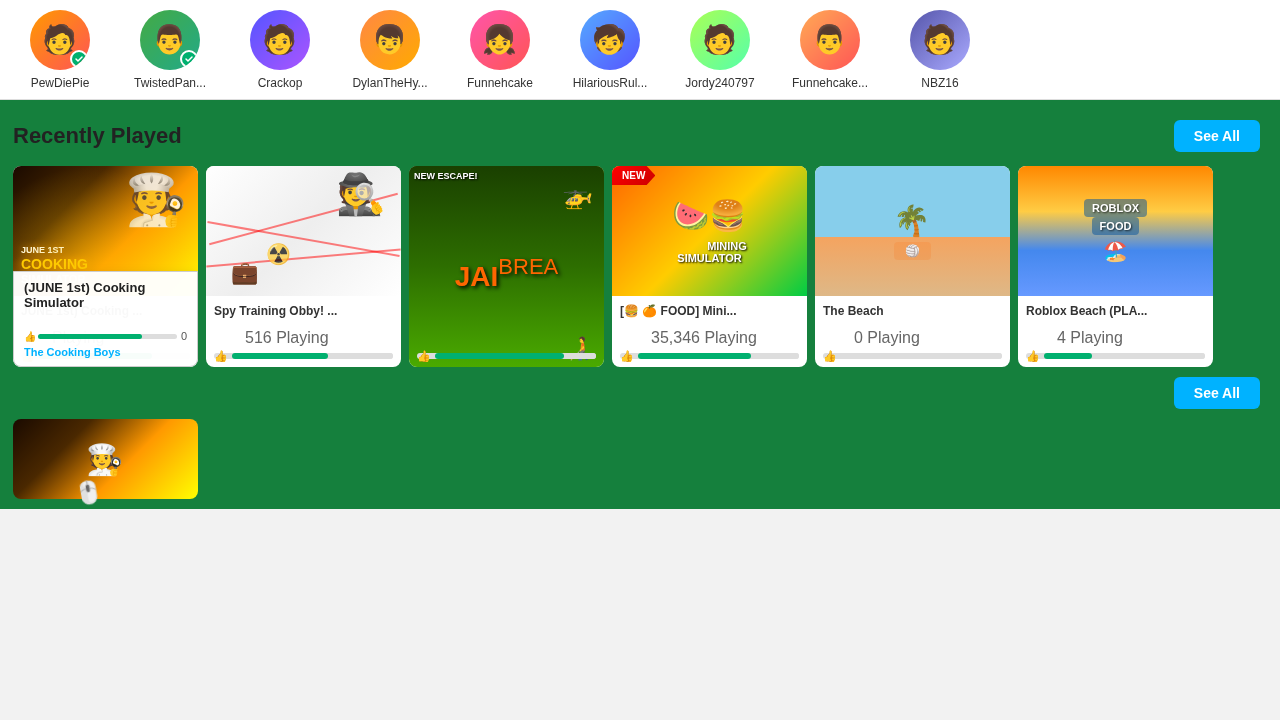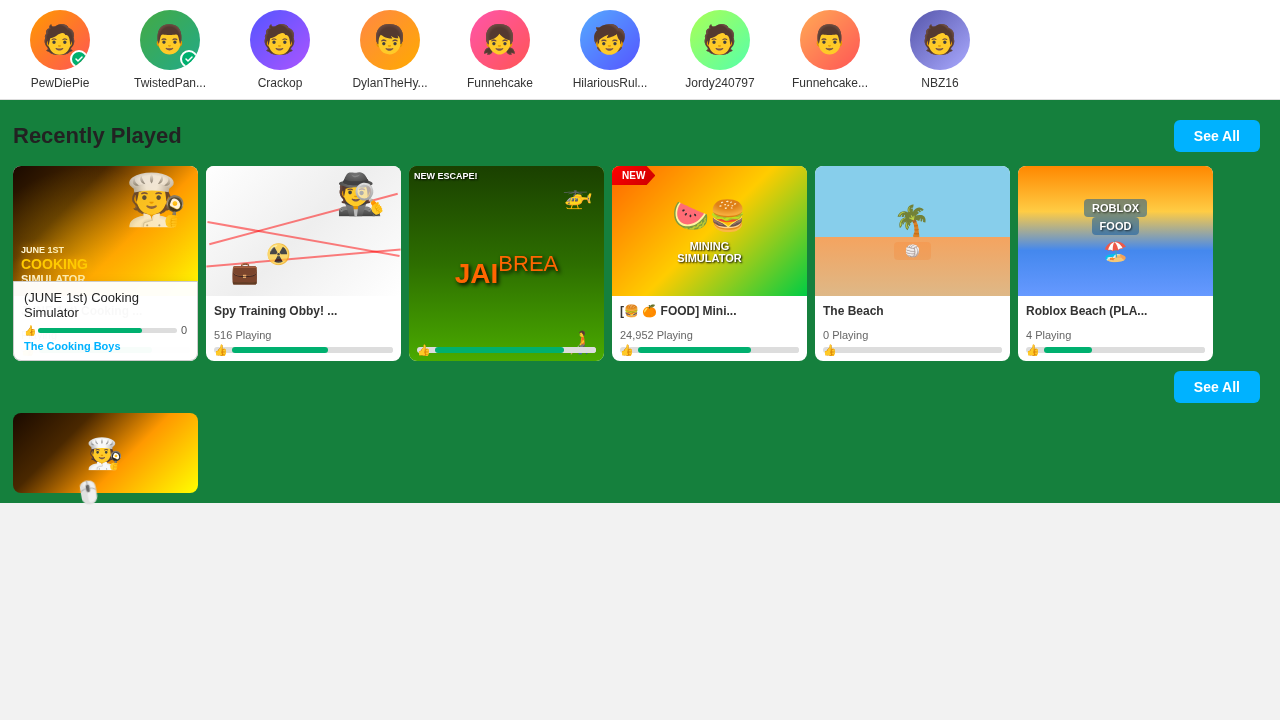--- a/index.html
+++ b/index.html
@@ -223,23 +223,24 @@
     .game-title {
       font-size: 12px;
       font-weight: 700;
       color: #333;
       white-space: nowrap;
       overflow: hidden;
       text-overflow: ellipsis;
       margin-bottom: 11px;
     }
     .game-playing {
-      font-size: 11px;
+      font-size: 16px;
       color: #666;
       margin-bottom: 6px;
+      margin-left: 31px;
     }
     .rating-bar {
       height: 6px;
       background: #ddd;
       border-radius: 3px;
       overflow: visible;
       position: relative;
       display: flex;
       align-items: center;
       gap: 4px;
@@ -272,23 +273,23 @@
       right: 0;
       background: rgba(255,255,255,0.97);
       border: 1px solid #ccc;
       border-radius: 0 0 8px 8px;
       padding: 8px 10px;
       box-shadow: 0 4px 12px rgba(0,0,0,0.15);
       z-index: 10;
     }
     .tooltip-game-title {
       font-size: 13px;
-      font-weight: 400;
+      font-weight: 700;
       color: #222;
-      margin-bottom: 4px;
+      margin-bottom: 20px;
     }
     .tooltip-plays {
       font-size: 11px;
       color: #555;
       margin-bottom: 4px;
     }
     .tooltip-zero {
       font-size: 11px;
       color: #555;
     }
@@ -495,28 +496,28 @@
         </div>
       </div>
     </div>
 
     <div class="game-card">
       <div class="thumb-mining" style="position:relative;">
         <div style="width:100%;height:100%;background:linear-gradient(135deg,#ff6600,#ffcc00,#00cc44);display:flex;align-items:center;justify-content:center;position:relative;">
           <span class="new-badge">NEW</span>
           <div style="text-align:center;">
             <div style="font-size:30px;">🍉🍔</div>
-            <div style="font-size:11px;font-weight:900;color:#fff;text-shadow:1px 1px 2px #000;margin-top:7px;">MINING</div>
+            <div style="font-size:11px;font-weight:900;color:#fff;text-shadow:1px 1px 2px #000;margin-top:7px;text-align:right;">MINING</div>
             <div style="font-size:11px;font-weight:900;color:#fff;text-shadow:1px 1px 2px #000;">SIMULATOR</div>
           </div>
         </div>
       </div>
       <div class="game-info">
         <div class="game-title">[🍔 🍊 FOOD] Mini...</div>
-        <div class="game-playing">24,952 Playing</div>
+        <div class="game-playing">35,346 Playing</div>
         <div class="rating-bar">
           <span class="rating-icon">👍</span>
           <div class="rating-track">
             <div class="rating-track-fill" style="width:70%;"></div>
           </div>
         </div>
       </div>
     </div>
 
     <div class="game-card">

